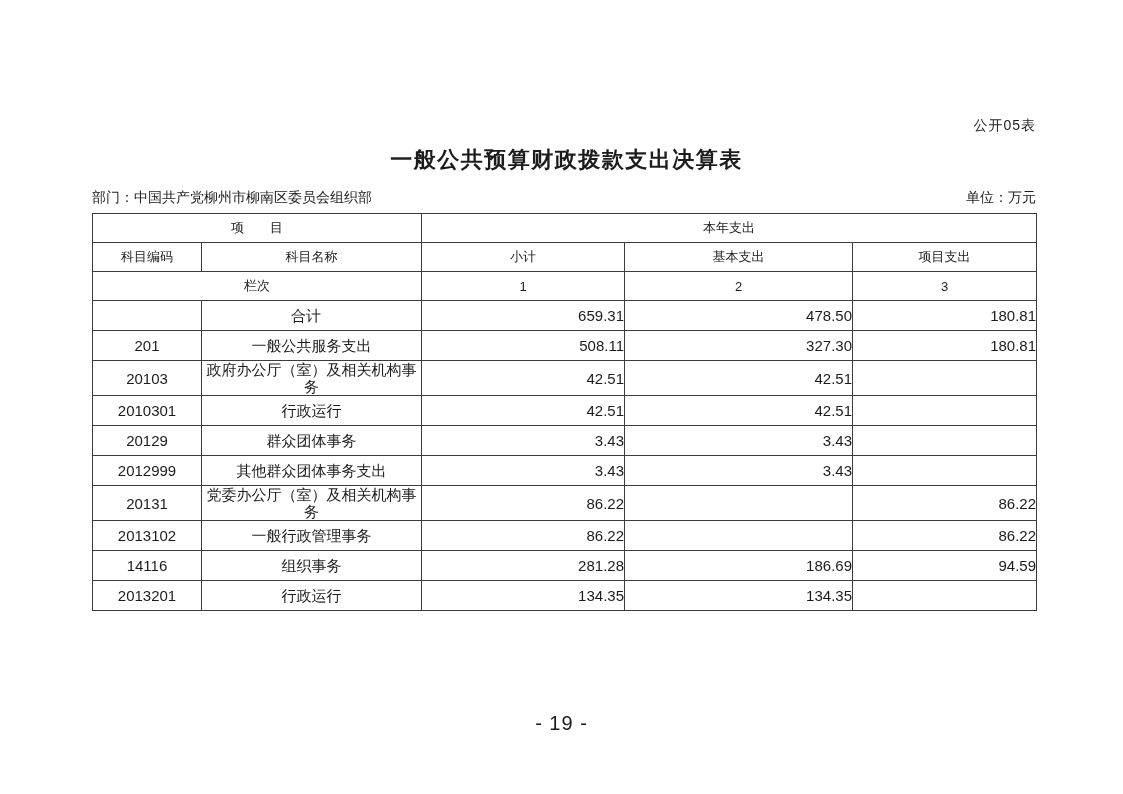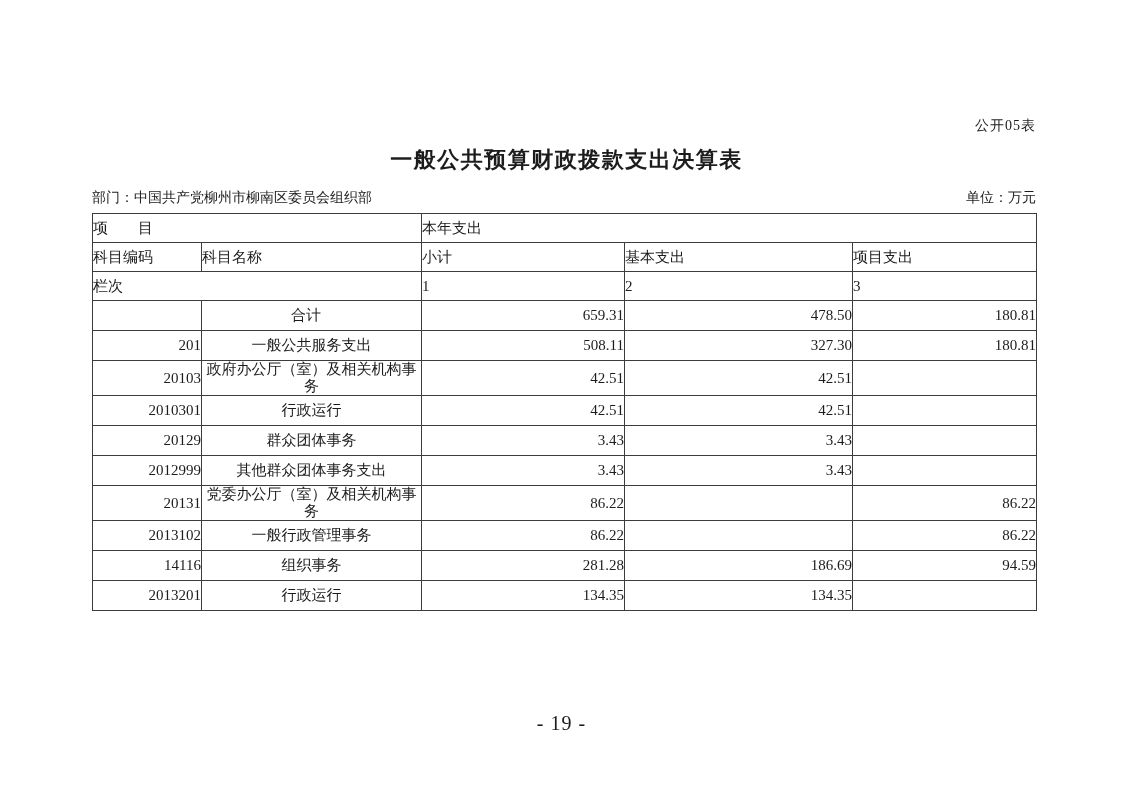--- a/index.html
+++ b/index.html
@@ -2,21 +2,21 @@
 <html><head>
 <meta charset="utf-8">
 <style>
   * { box-sizing: border-box; }
   html, body { margin: 0; padding: 0; background: #e9e9e9; }
   .sheet {
     position: relative;
     width: 1123px;
     height: 794px;
     background: #ffffff;
-    font-family: Liberation Serif, serif;
+    font-family: Liberation Sans, sans-serif;
     color: #1c1c1c;
     overflow: hidden;
     margin: 0 auto;
   }
   .form-label {
     position: absolute;
     top: 117px;
     left: 92px;
     width: 944px;
     text-align: right;
@@ -52,31 +52,32 @@
     table-layout: fixed;
     font-size: 15px;
   }
   table.fin-table td {
     border: 1px solid #3c3c3c;
     padding: 0;
     overflow: hidden;
   }
   thead td {
     height: 29px;
+    text-align: center;
     vertical-align: middle;
-    font-size: 15px;
+    font-size: 13px;
   }
   tbody td {
     height: 30px;
     vertical-align: middle;
     line-height: 17px;
     padding-top: 3px;
     padding-bottom: 3px;
   }
-  td.code { text-align: right; padding-left: 6px; }
+  td.code { text-align: center; padding-left: 6px; }
   td.name { text-align: center; padding-left: 8px; padding-right: 8px; }
   td.name.center { text-align: center; padding-left: 0; padding-right: 11px; }
   td.num  { text-align: right; padding-right: 11px; }
   .page-number {
     position: absolute;
     top: 712px;
     left: 0;
     width: 100%;
     text-align: center;
     font-size: 20px;

